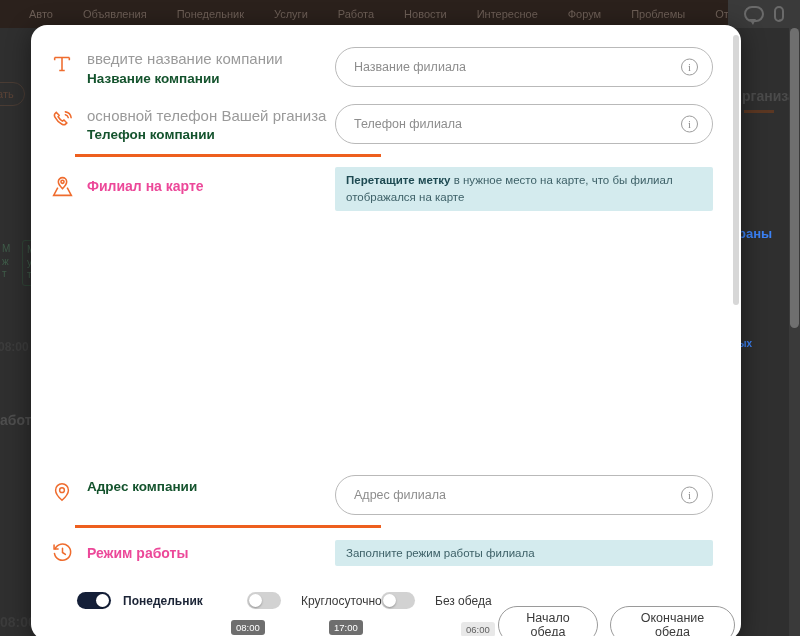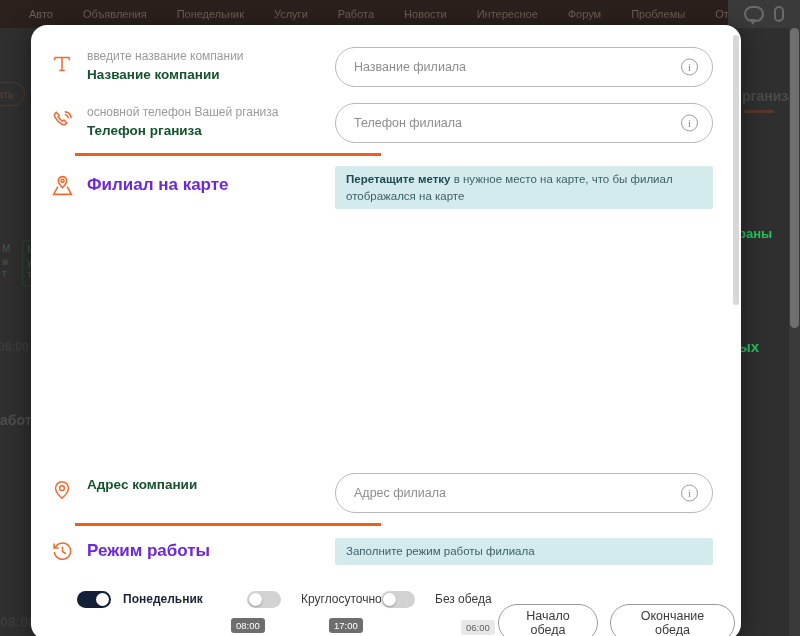--- a/index.html
+++ b/index.html
@@ -64,21 +64,21 @@
   }
   .bubble-icon.clipped { width: 10px; overflow: hidden; }
 
   .bg-text {
     position: absolute;
     color: #4b4b4b;
     font-weight: bold;
     white-space: nowrap;
     pointer-events: none;
   }
-  .bg-text.orange { color: #22c55e; }
+  .bg-text.orange { color: #3b82f6; }
   .bg-text.dim { color: #3c3c3c; }
 
   .bg-btn {
     position: absolute;
     border: 1px solid #4a3c34;
     border-radius: 14px;
     color: #5a4236;
     font-size: 11px;
     padding: 5px 10px;
     background: transparent;
@@ -164,36 +164,36 @@
     width: 30px;
     height: 30px;
     flex: 0 0 30px;
     display: flex;
     align-items: center;
     justify-content: center;
     color: #ef6c2e;
   }
 
   .label-sub {
-    font-size: 12px;
+    font-size: 15px;
     color: #9a9a9a;
     line-height: 1.3;
   }
   .label-main {
     font-size: 13.5px;
     font-weight: bold;
     color: #14532d;
     line-height: 1.35;
     margin-top: 1px;
   }
 
   .section-title {
-    font-size: 17px;
+    font-size: 14px;
     font-weight: bold;
-    color: #6d28d9;
+    color: #ec4899;
     line-height: 30px;
   }
 
   .field-col {
     flex: 1;
     padding-top: 6px;
   }
 
   .input-box {
     position: relative;
@@ -329,21 +329,21 @@
 
     <span class="topnav-right">
       <span class="bubble-icon"></span>
       <span class="bubble-icon clipped"></span>
     </span>
   </div>
 
   <span class="bg-text" style="left:742px; top:88px; font-size:14px;">рганиза</span>
   <div class="bg-orange-rule" style="left:744px; top:110px; width:30px;"></div>
   <span class="bg-text orange" style="left:738px; top:226px; font-size:13px;">раны</span>
-  <span class="bg-text orange" style="left:738px; top:338px; font-size:15px;">ых</span>
+  <span class="bg-text orange" style="left:738px; top:338px; font-size:10px;">ых</span>
   <span class="bg-text" style="left:0px; top:412px; font-size:14px; color:#4e4e4e;">абот</span>
   <div class="bg-btn" style="left:-14px; top:82px;">ать</div>
   <div class="bg-green-badge" style="left:22px; top:240px; white-space:pre;">М
 у
 т</div>
   <div class="bg-green-badge" style="left:-2px; top:240px; white-space:pre; border:none;">М
 ж
 т</div>
   <span class="bg-text dim" style="left:-2px; top:340px; font-size:12px;">08:00</span>
   <span class="bg-text dim" style="left:0px; top:614px; font-size:14px;">08:00-17:00</span>
@@ -381,21 +381,21 @@
     <div class="row" style="margin-top:10px;">
       <div class="label-col">
         <span class="icon-wrap">
           <svg width="23" height="23" viewBox="0 0 24 24" fill="none" stroke="#ef6c2e" stroke-width="1.6" stroke-linecap="round">
             <path d="M4.5 4.5c-1 1-1.2 2.6-.4 4 1.6 3 4.4 5.8 7.4 7.4 1.4.8 3 .6 4-.4l1-1-3-3-1.6 1.1a14 14 0 0 1-4.5-4.5L8.5 6.5l-3-3z"></path>
             <path d="M15 6a4 4 0 0 1 3 3M15 3a7 7 0 0 1 6 6"></path>
           </svg>
         </span>
         <span>
           <div class="label-sub">основной телефон Вашей рганиза</div>
-          <div class="label-main">Телефон рганиза</div>
+          <div class="label-main">Телефон компании</div>
         </span>
       </div>
       <div class="field-col">
         <div class="input-box">
           <span class="ph">Телефон филиала</span>
           <span class="info-icon">i</span>
         </div>
       </div>
     </div>
 

